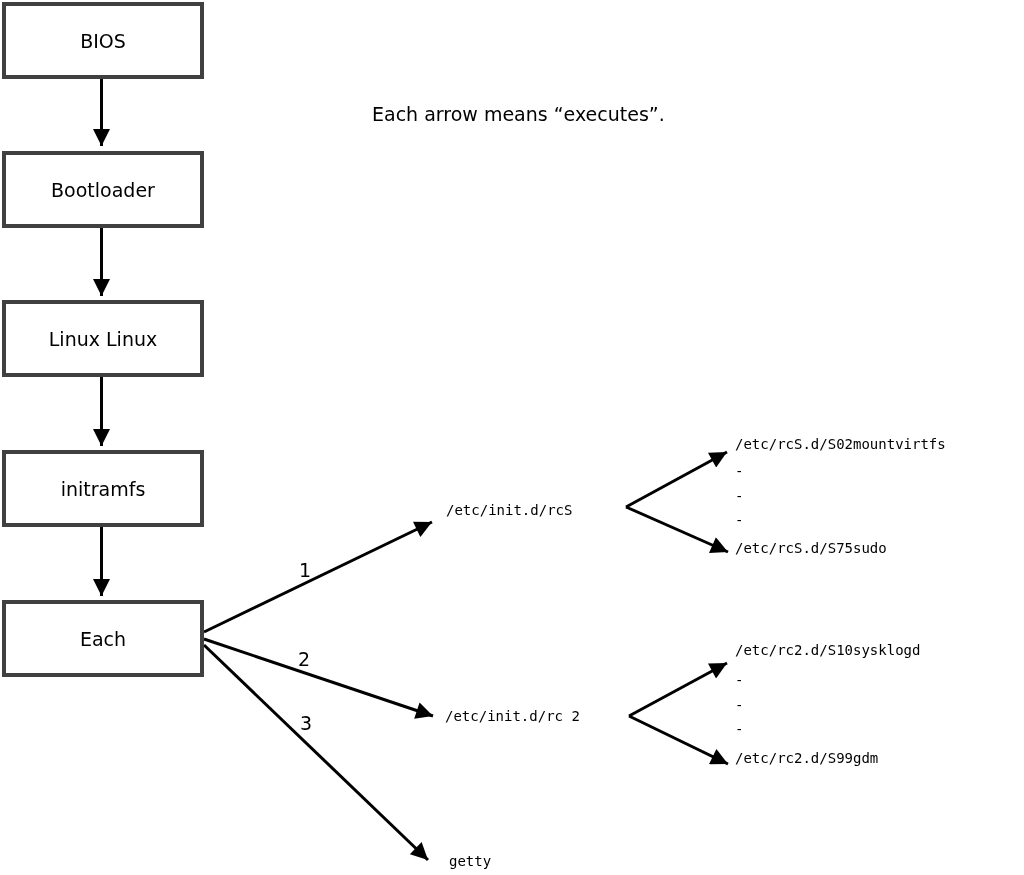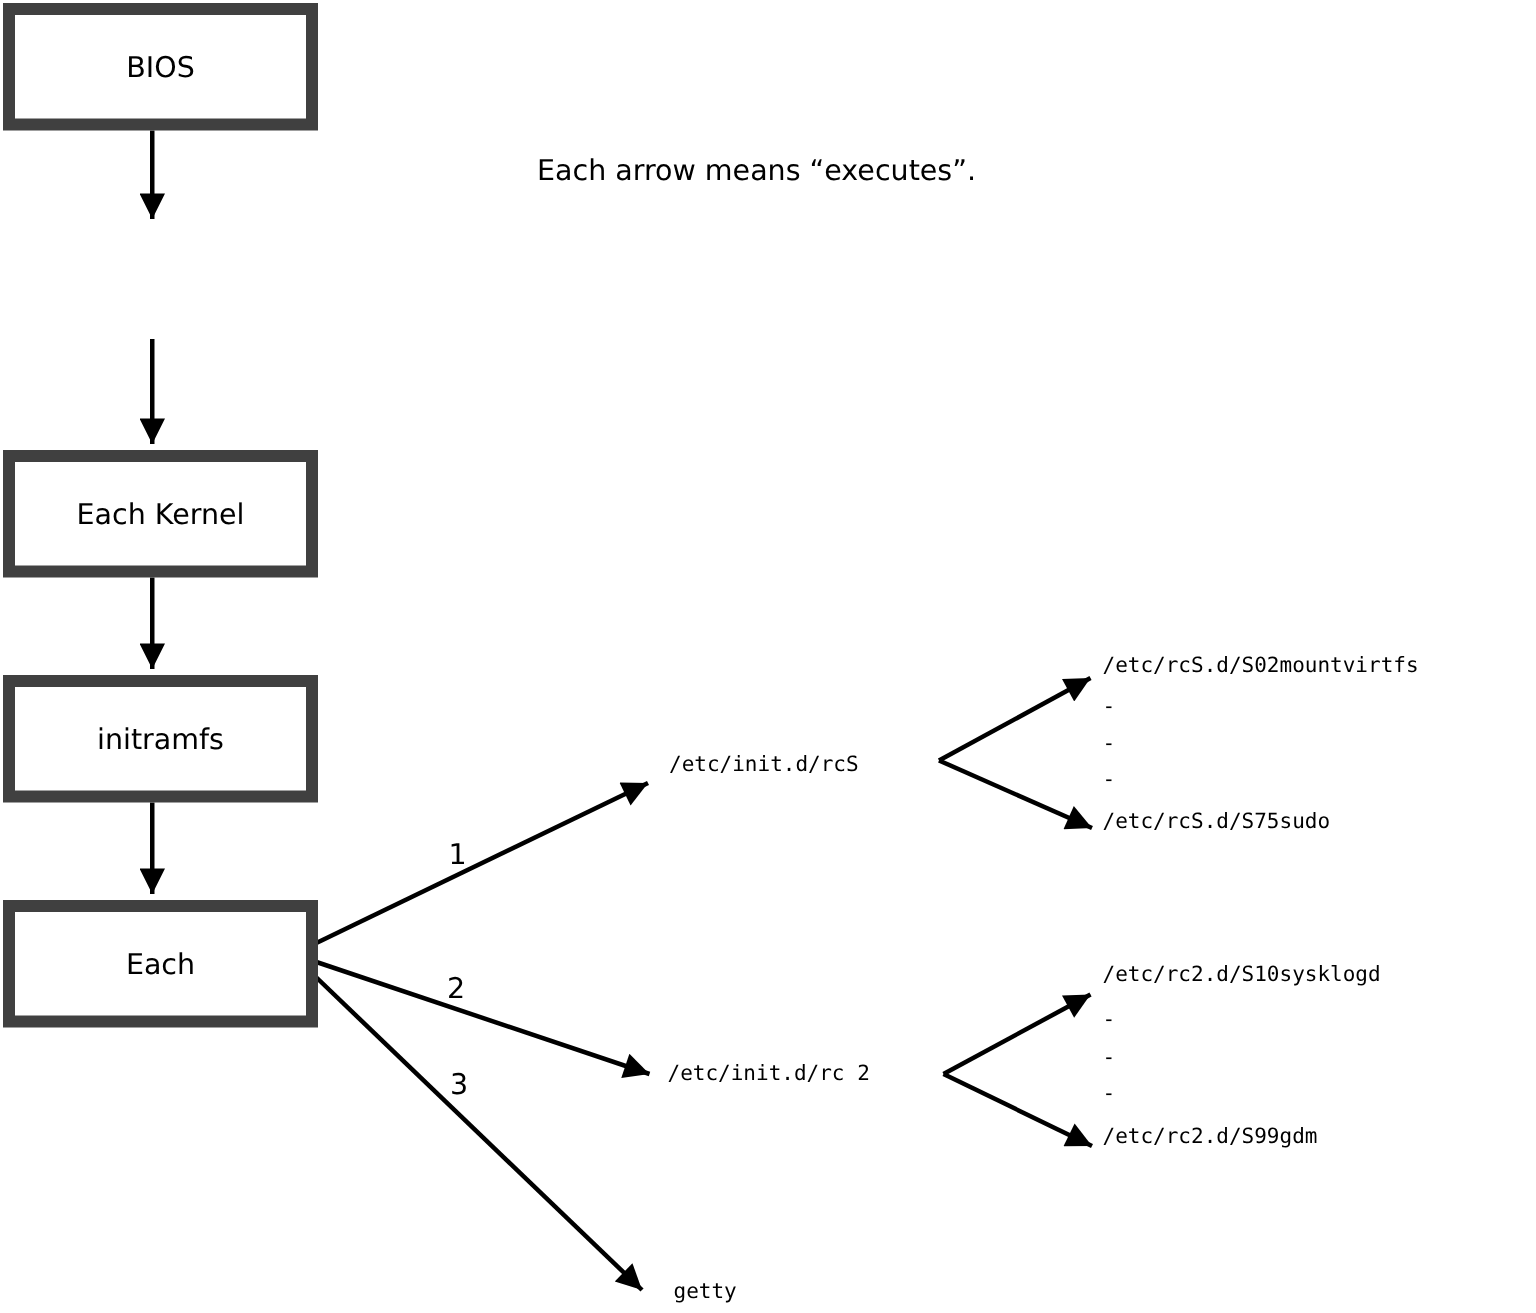--- a/index.html
+++ b/index.html
@@ -21,37 +21,37 @@
     left: 0;
     top: 0;
     width: 1024px;
     height: 875px;
   }
   .node-box {
     position: absolute;
     left: 2px;
     width: 194px;           
     height: 69px;           
-    border: 8px solid #404040;
+    border: 4px solid #404040;
     background: #ffffff;
     display: flex;
     align-items: center;
     justify-content: center;
     font-size: 19px;
     white-space: nowrap;
   }
   .box-bios       { top: 2px;   }
   .box-bootloader { top: 151px; }
   .box-kernel     { top: 300px; }
   .box-initramfs  { top: 450px; text-align: right; }
   .box-init       { top: 600px; }
 
   .note {
     position: absolute;
-    left: 358px;
+    left: 372px;
     top: 103px;
     font-size: 19px;
     white-space: nowrap;
   }
   .branch-order {
     position: absolute;
     font-size: 19px;
     line-height: 22px;
     white-space: nowrap;
   }
@@ -106,21 +106,22 @@
 
       <line x1="626" y1="507" x2="727" y2="452" marker-end="url(#ah)"></line>
       <line x1="626" y1="507" x2="728" y2="552" marker-end="url(#ah)"></line>
 
       <line x1="629" y1="716" x2="727" y2="663" marker-end="url(#ah)"></line>
       <line x1="629" y1="716" x2="728" y2="764" marker-end="url(#ah)"></line>
     </g>
   </svg>
 
   <div class="node-box box-bios">BIOS</div>
-  <div class="node-box box-kernel">Each Kernel</div>
+  <div class="node-box box-bootloader">Bootloader</div>
+  <div class="node-box box-kernel">Linux Linux</div>
   <div class="node-box box-initramfs">initramfs</div>
   <div class="node-box box-init">Each</div>
 
   <div class="note">Each arrow means “executes”.</div>
 
   <div class="branch-order order-1">1</div>
   <div class="branch-order order-2">2</div>
   <div class="branch-order order-3">3</div>
 
   <div class="mono t-rcs">/etc/init.d/rcS</div>

